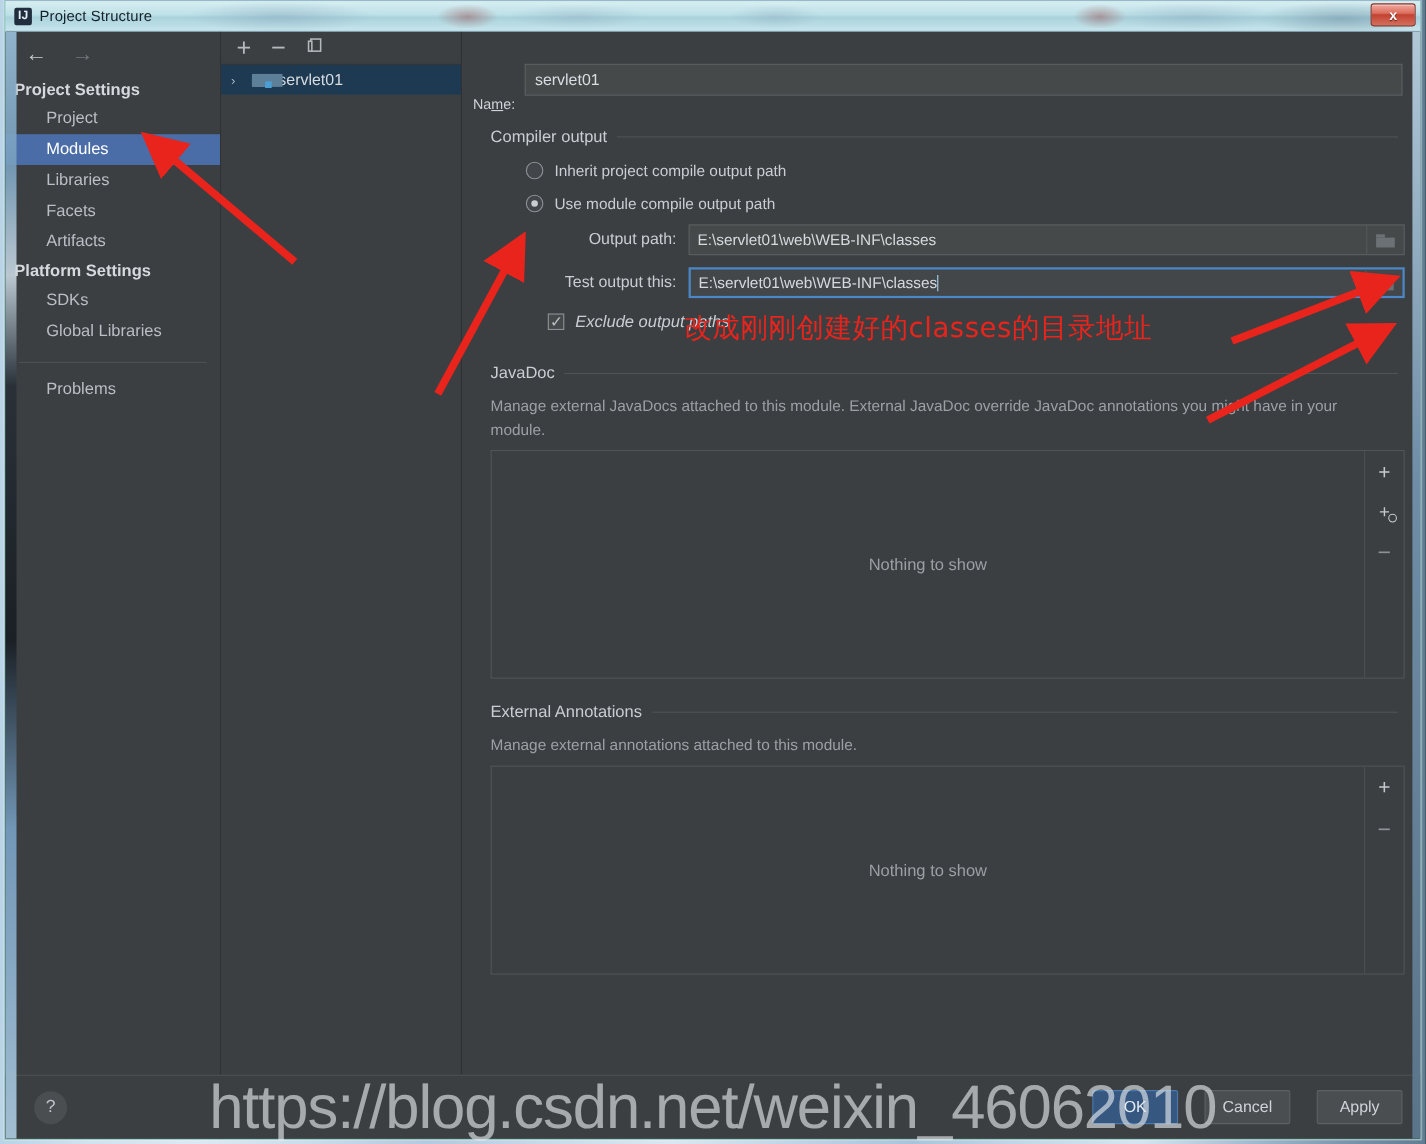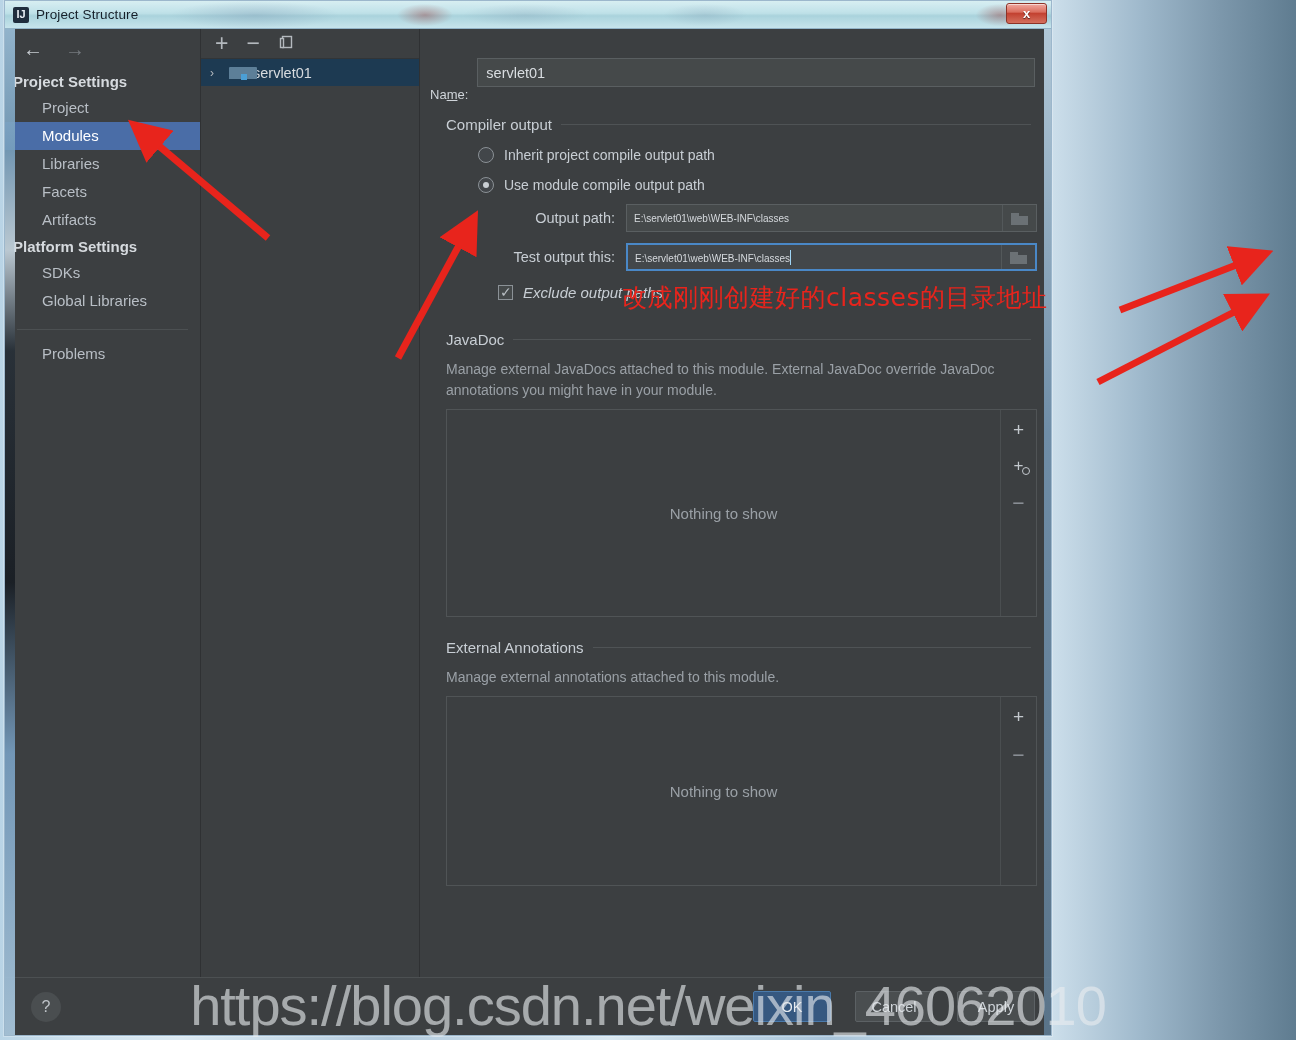--- a/index.html
+++ b/index.html
@@ -27,21 +27,21 @@
   #desktop .smudge {
     position: absolute;
     border-radius: 50%;
     filter: blur(9px);
     opacity: .55;
   }
 
   
   #window {
     position: absolute;
-    left: 4px; top: 0; width: 1048px; height: 1036px;
+    left: 4px; top: 0; width: 1288px; height: 1036px;
     background: #86efac;
     border: 1px solid #9cb7cc;
     box-shadow: 0 0 0 1px rgba(255,255,255,.25);
   }
 
   
   #titlebar {
     position: absolute;
     left: 0; top: 0; right: 0; height: 28px;
     background: linear-gradient(180deg,
@@ -201,21 +201,21 @@
   .radio-row .lbl { font-size: 14px; color: #c8ced4; }
 
   .path-row { display: flex; align-items: center; margin-top: 11px; padding-left: 54px; }
   .path-label { font-size: 14.5px; color: #c8ced4; width: 148px; text-align: right; padding-right: 11px; flex: none; }
   .path-field {
     flex: 1; height: 28px; display: flex; align-items: center;
     background: #45494a; border: 1px solid #5a5f61; position: relative;
   }
   .path-field.focused { border: 2px solid #4a88c7; background: #43474a; }
   .path-field .val {
-    flex: 1; color: #d6dade; font-size: 10px; padding: 0 7px;
+    flex: 1; color: #d6dade; font-size: 14px; padding: 0 7px;
     white-space: nowrap; overflow: hidden;
   }
   .caret { display: inline-block; width: 1px; height: 15px; background: #9fd4f5; vertical-align: -3px; }
   .browse-btn {
     width: 34px; height: 100%; flex: none;
     display: flex; align-items: center; justify-content: center;
     border-left: 1px solid #53585a; cursor: pointer;
   }
   .browse-btn .folder2 { width: 17px; height: 13px; position: relative; }
   .browse-btn .folder2 .b { position:absolute; left:0; bottom:0; width:17px; height:9px; background:#6b7175; }

